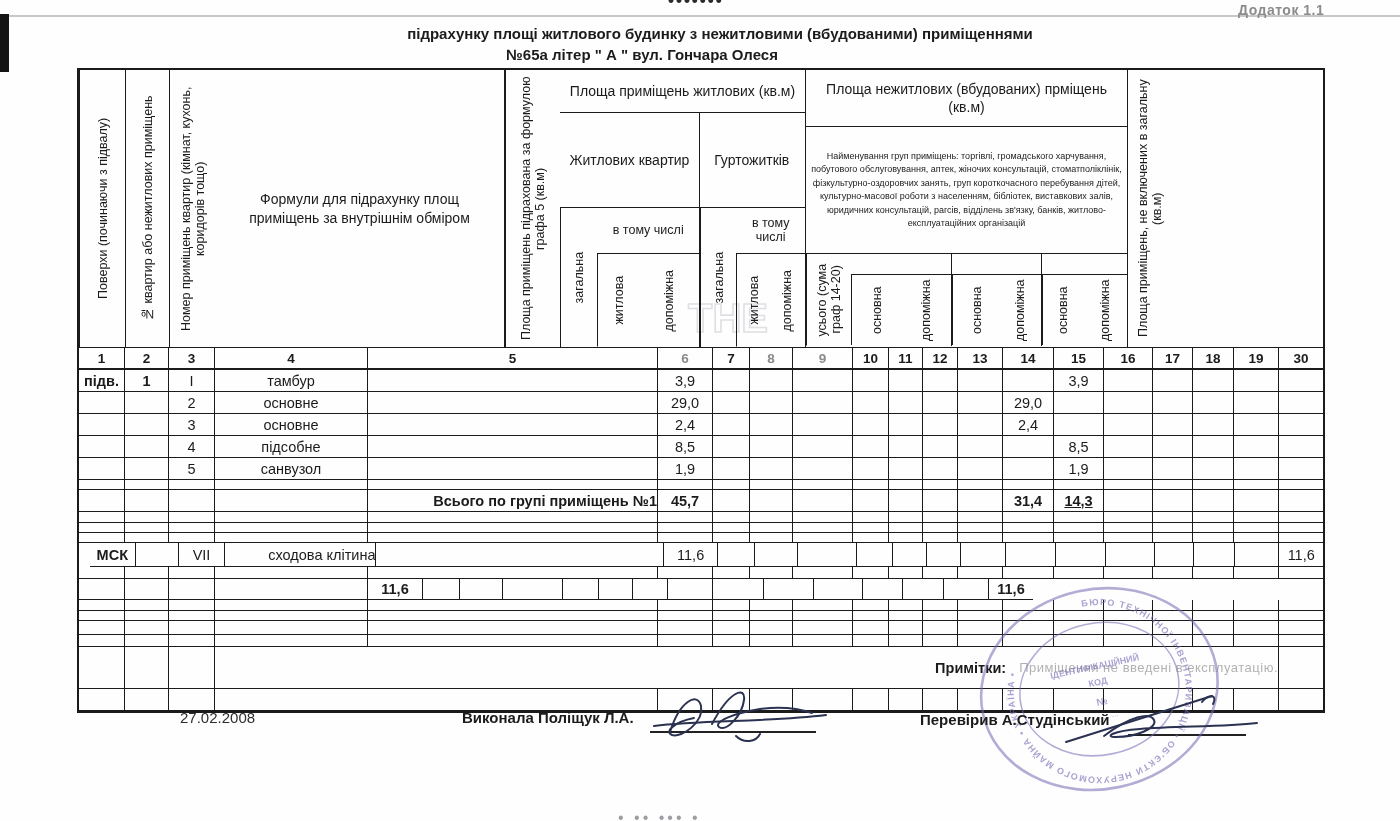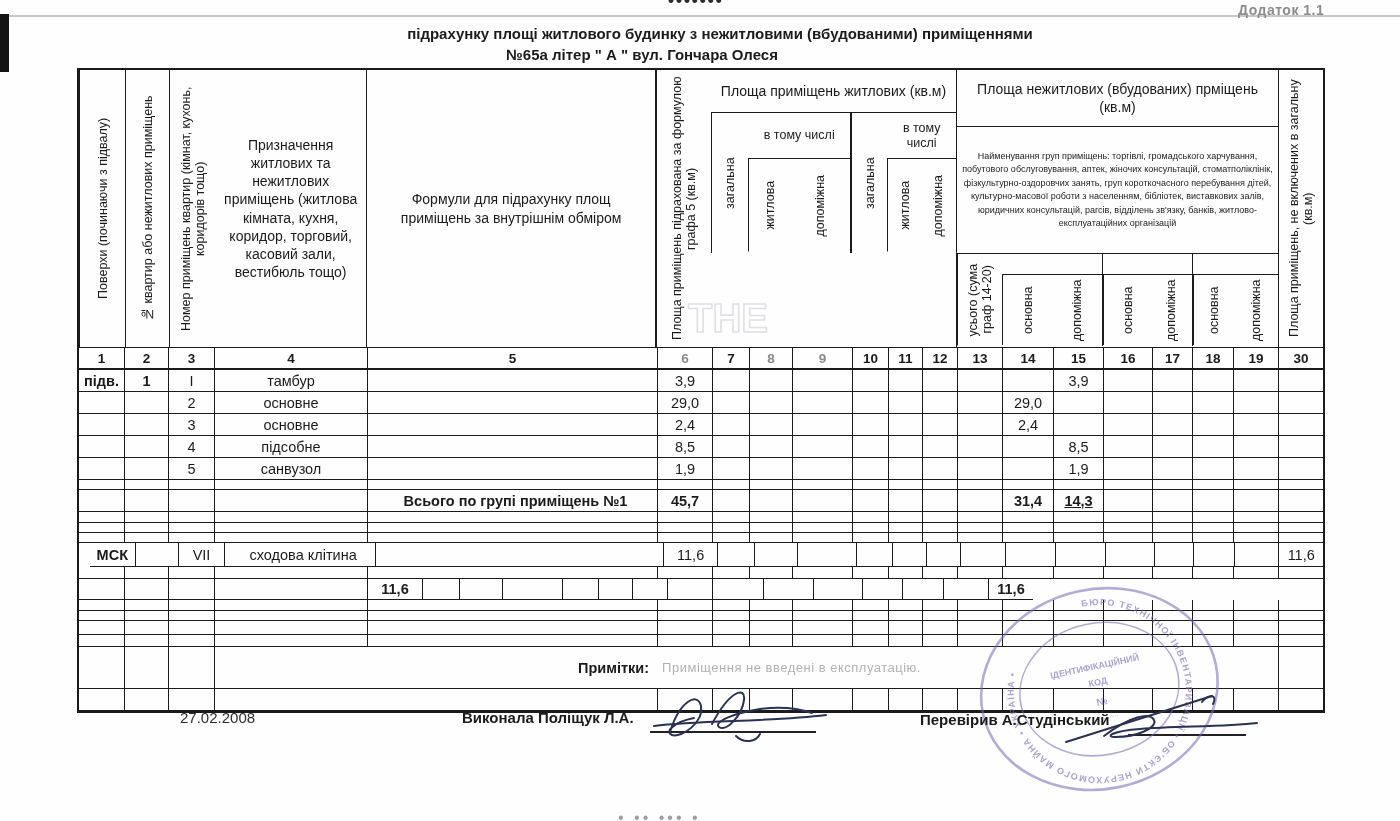--- a/index.html
+++ b/index.html
@@ -48,21 +48,21 @@
   .names{font-size:9px;font-weight:normal;line-height:1.5;padding:2px 5px;}
   #numrow{display:flex;height:20px;border-bottom:2px solid var(--ink);}
   .ncell{display:flex;align-items:center;justify-content:center;font-size:13.5px;font-weight:bold;border-right:1.5px solid var(--ink);}
   .ncell.faded{color:var(--faded);}
   .ncell:last-child{border-right:none;}
   .trow{display:flex;}
   .tcell{display:flex;align-items:center;justify-content:center;font-size:14.5px;
          border-right:1.5px solid var(--ink);border-bottom:1.5px solid var(--ink);overflow:hidden;white-space:nowrap;}
   .tcell.last{border-right:none;}
   .tcell.b{font-weight:bold;}
-  .tcell.al{justify-content:center;padding-left:6px;}
+  .tcell.al{justify-content:flex-end;padding-left:6px;}
   .ghost{color:#737373;opacity:.55;font-size:13px;font-weight:normal;margin-left:13px;letter-spacing:.5px;}
 
   
   .f-date{position:absolute;left:180px;top:709px;font-size:15px;color:#2e2e2e;z-index:2;}
   .f-exec{position:absolute;left:462px;top:709px;font-size:15px;font-weight:bold;color:var(--ink);z-index:2;}
   .f-exec-line{position:absolute;left:650px;top:731px;width:166px;border-top:2px solid #222;z-index:2;}
   .f-check{position:absolute;left:920px;top:711px;font-size:15px;font-weight:bold;color:var(--ink);z-index:4;}
   .f-check-line{position:absolute;left:1128px;top:734px;width:118px;border-top:2px solid #222;z-index:2;}
 
   .sig{position:absolute;z-index:5;}
@@ -83,26 +83,29 @@
   <div class="title1">підрахунку площі  житлового будинку  з нежитловими (вбудованими) приміщеннями</div>
   <div class="title2">№65а  літер " А " вул. Гончара Олеся</div>
 
   <div class="wm wm-the">THE</div>
 
   <div id="tablewrap">
     <div id="thead">
       <div class="hc vt br" style="width:46px">Поверхи (починаючи з підвалу)</div>
       <div class="hc vt br" style="width:44px">№ квартир або нежитлових приміщень</div>
       <div class="hc vt br" style="width:46px">Номер приміщень квартир (кімнат, кухонь, коридорів тощо)</div>
-      <div class="hc htxt br" style="width:153px;padding:0 6px">Призначення житлових та нежитлових приміщень (житлова кімната, кухня, коридор, торговий, касовий зали, вестибюль тощо)</div>
       <div class="hc htxt br" style="width:290px;padding:0 20px">Формули для підрахунку площ приміщень за внутрішнім обміром</div>
       <div class="hc vt br" style="width:55px">Площа приміщень підрахована за формулою графа 5 (кв.м)</div>
 
       <div class="hcol br" style="width:245px">
         <div class="hc htxt bb" style="height:43px">Площа приміщень житлових (кв.м)</div>
+        <div class="hrow bb" style="height:94px">
+          <div class="hc htxt br" style="width:140px">Житлових квартир</div>
+          <div class="hc htxt" style="width:103.5px">Гуртожитків</div>
+        </div>
         <div class="hrow" style="height:140px">
           <div class="hc vt br" style="width:37px">загальна</div>
           <div class="hcol br" style="width:103px">
             <div class="hc small-h bb" style="height:46px">в тому числі</div>
             <div class="hrow" style="height:92.5px">
               <div class="hc vt br" style="width:43px">житлова</div>
               <div class="hc vt" style="width:58.5px">допоміжна</div>
             </div>
           </div>
           <div class="hc vt br" style="width:36px">загальна</div>

